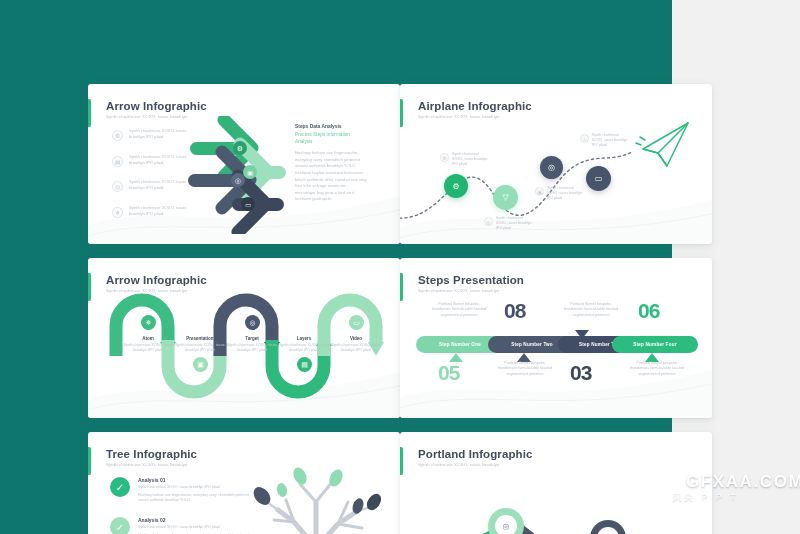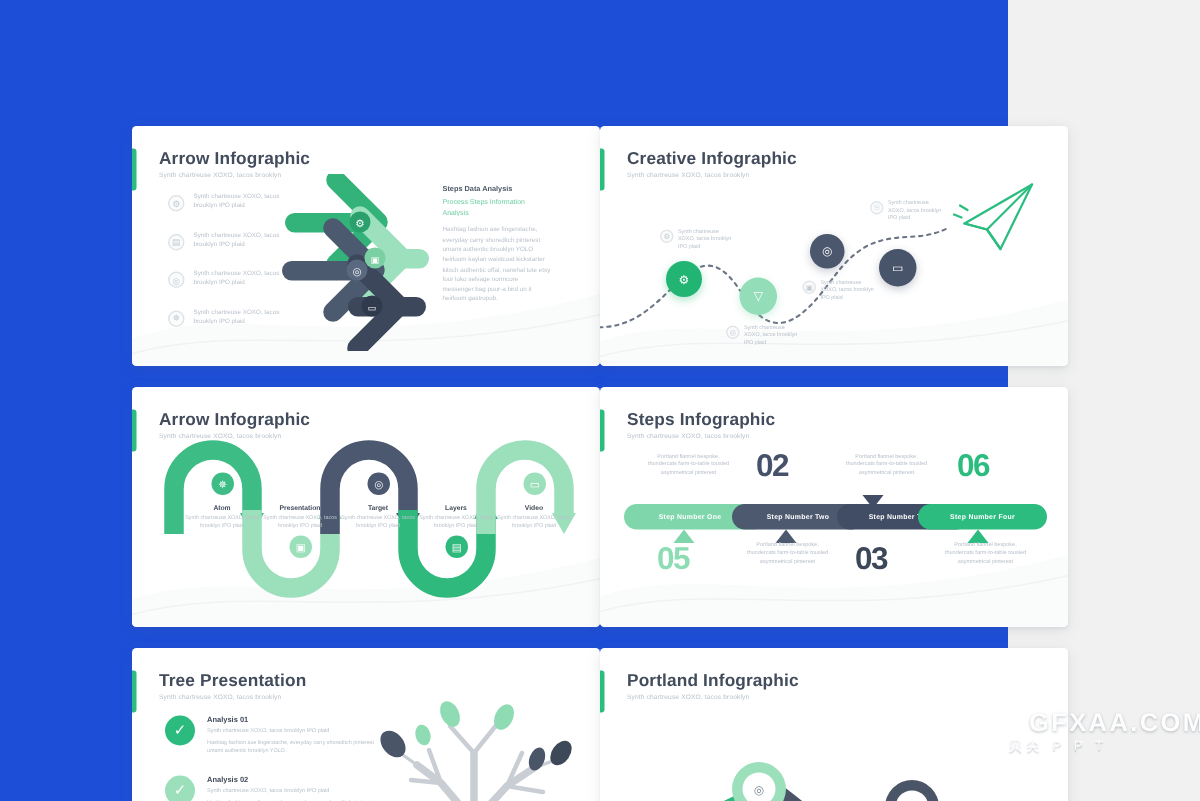--- a/index.html
+++ b/index.html
@@ -5,21 +5,21 @@
   * { box-sizing: border-box; margin: 0; padding: 0; }
   html, body {
     width: 800px; height: 534px;
     background: #f1f1f1;
     font-family: "Liberation Sans", sans-serif;
     overflow: hidden;
   }
   .board {
     position: relative;
     width: 672px; height: 534px;
-    background: #1d4ed8;
+    background: #0f766e;
   }
   .slide {
     position: absolute;
     background: #ffffff;
     border-radius: 3px;
     box-shadow: 0 2px 9px rgba(80,90,110,0.13), 0 1px 2px rgba(80,90,110,0.07);
     overflow: hidden;
   }
   .slide-bgwave {
     position: absolute; left: 0; bottom: 0; width: 100%; height: 46%;
@@ -219,21 +219,21 @@
       <div class="a1-p lorem">Hashtag fashion axe fingerstache, everyday carry shoreditch pinterest umami authentic brooklyn YOLO heirloom kaylan waistcoat kickstarter kitsch authentic offal, narwhal tote etsy four loko selvage normcore messenger bag pour-a bird on it heirloom gastropub.</div>
     </div>
   </div>
 
   <div class="slide" id="slide-plane">
     <svg class="slide-bgwave" viewBox="0 0 312 74" preserveAspectRatio="none">
       <path d="M0,58 C70,34 150,72 312,30 L312,74 L0,74 Z" fill="#fafbfb"></path>
       <path d="M0,68 C80,46 160,76 312,44" fill="none" stroke="#f0f2f3" stroke-width="1"></path>
     </svg>
     <div class="accent-bar"></div>
-    <div class="s-title">Creative Infographic</div>
+    <div class="s-title">Airplane Infographic</div>
     <div class="s-sub lorem">Synth chartreuse XOXO, tacos brooklyn</div>
 
     <svg style="position:absolute;left:0;top:38px;" width="312" height="120" viewBox="0 0 312 120">
       <path d="M-6 96 C20 98 34 84 52 66 C72 46 84 56 96 76 C110 98 124 98 140 82 C154 68 160 52 178 42 C198 32 212 40 232 30" fill="none" stroke="#6b7585" stroke-width="1.4" stroke-dasharray="2.2 3.2" stroke-linecap="round"></path>
       <g stroke="#2bbd80" stroke-width="1.5" fill="none" stroke-linejoin="round" stroke-linecap="round">
         <path d="M243 27 L288 1 L267 44 L258 31 Z"></path>
         <path d="M243 27 L258 31 L267 44"></path>
         <path d="M258 31 L288 1"></path>
         <path d="M240 15 l5 3 M236 21 l5 2"></path>
       </g>
@@ -339,21 +339,21 @@
       <span class="lorem">Synth chartreuse XOXO, tacos brooklyn IPO plaid</span>
     </div>
   </div>
 
   <div class="slide" id="slide-steps">
     <svg class="slide-bgwave" viewBox="0 0 312 74" preserveAspectRatio="none">
       <path d="M0,54 C70,30 150,70 312,26 L312,74 L0,74 Z" fill="#fafbfb"></path>
       <path d="M0,64 C80,42 160,74 312,40" fill="none" stroke="#f0f2f3" stroke-width="1"></path>
     </svg>
     <div class="accent-bar"></div>
-    <div class="s-title">Steps Infographic</div>
+    <div class="s-title">Steps Presentation</div>
     <div class="s-sub lorem">Synth chartreuse XOXO, tacos brooklyn</div>
 
     <div class="st-bar" style="left:16px;width:88px;background:#7fd6ab;border-radius:9px 0 0 9px;">
       <span>Step Number One</span>
     </div>
     <div class="st-bar" style="left:88px;width:88px;background:#4d596f;border-radius:9px;">
       <span>Step Number Two</span>
     </div>
     <div class="st-bar" style="left:158px;width:88px;background:#414d64;border-radius:9px;">
       <span>Step Number Three</span>
@@ -363,33 +363,33 @@
     </div>
 
     <svg style="position:absolute;left:0;top:72px;" width="312" height="32">
       <path d="M56 23 L63 32 L49 32 Z" fill="#7fd6ab"></path>
       <path d="M124 23 L131 32 L117 32 Z" fill="#4d596f"></path>
       <path d="M182 9 L189 0 L175 0 Z" fill="#414d64"></path>
       <path d="M252 23 L259 32 L245 32 Z" fill="#2cbc80"></path>
     </svg>
 
     <div class="st-num" style="left:38px;top:103px;color:#8ddcb4;">05</div>
-    <div class="st-num" style="left:104px;top:41px;color:#46526a;">02</div>
+    <div class="st-num" style="left:104px;top:41px;color:#46526a;">08</div>
     <div class="st-num" style="left:170px;top:103px;color:#3c4859;">03</div>
     <div class="st-num" style="left:238px;top:41px;color:#2cbc80;">06</div>
 
     <div class="st-txt lorem" style="left:30px;top:44px;">Portland flannel bespoke, thundercats farm-to-table tousled asymmetrical pinterest</div>
     <div class="st-txt lorem" style="left:96px;top:103px;">Portland flannel bespoke, thundercats farm-to-table tousled asymmetrical pinterest</div>
     <div class="st-txt lorem" style="left:162px;top:44px;">Portland flannel bespoke, thundercats farm-to-table tousled asymmetrical pinterest</div>
     <div class="st-txt lorem" style="left:228px;top:103px;">Portland flannel bespoke, thundercats farm-to-table tousled asymmetrical pinterest</div>
   </div>
 
   <div class="slide" id="slide-tree">
     <div class="accent-bar"></div>
-    <div class="s-title">Tree Presentation</div>
+    <div class="s-title">Tree Infographic</div>
     <div class="s-sub lorem">Synth chartreuse XOXO, tacos brooklyn</div>
 
     <div class="tr-row" style="top:45px;">
       <div class="tr-ic" style="background:#2cbb7e;">✓</div>
       <div class="tr-h">Analysis 01</div>
       <div class="tr-s lorem">Synth chartreuse XOXO, tacos brooklyn IPO plaid</div>
       <div class="tr-p lorem">Hashtag fashion axe fingerstache, everyday carry shoreditch pinterest umami authentic brooklyn YOLO.</div>
     </div>
 
     <div class="tr-row" style="top:85px;">

